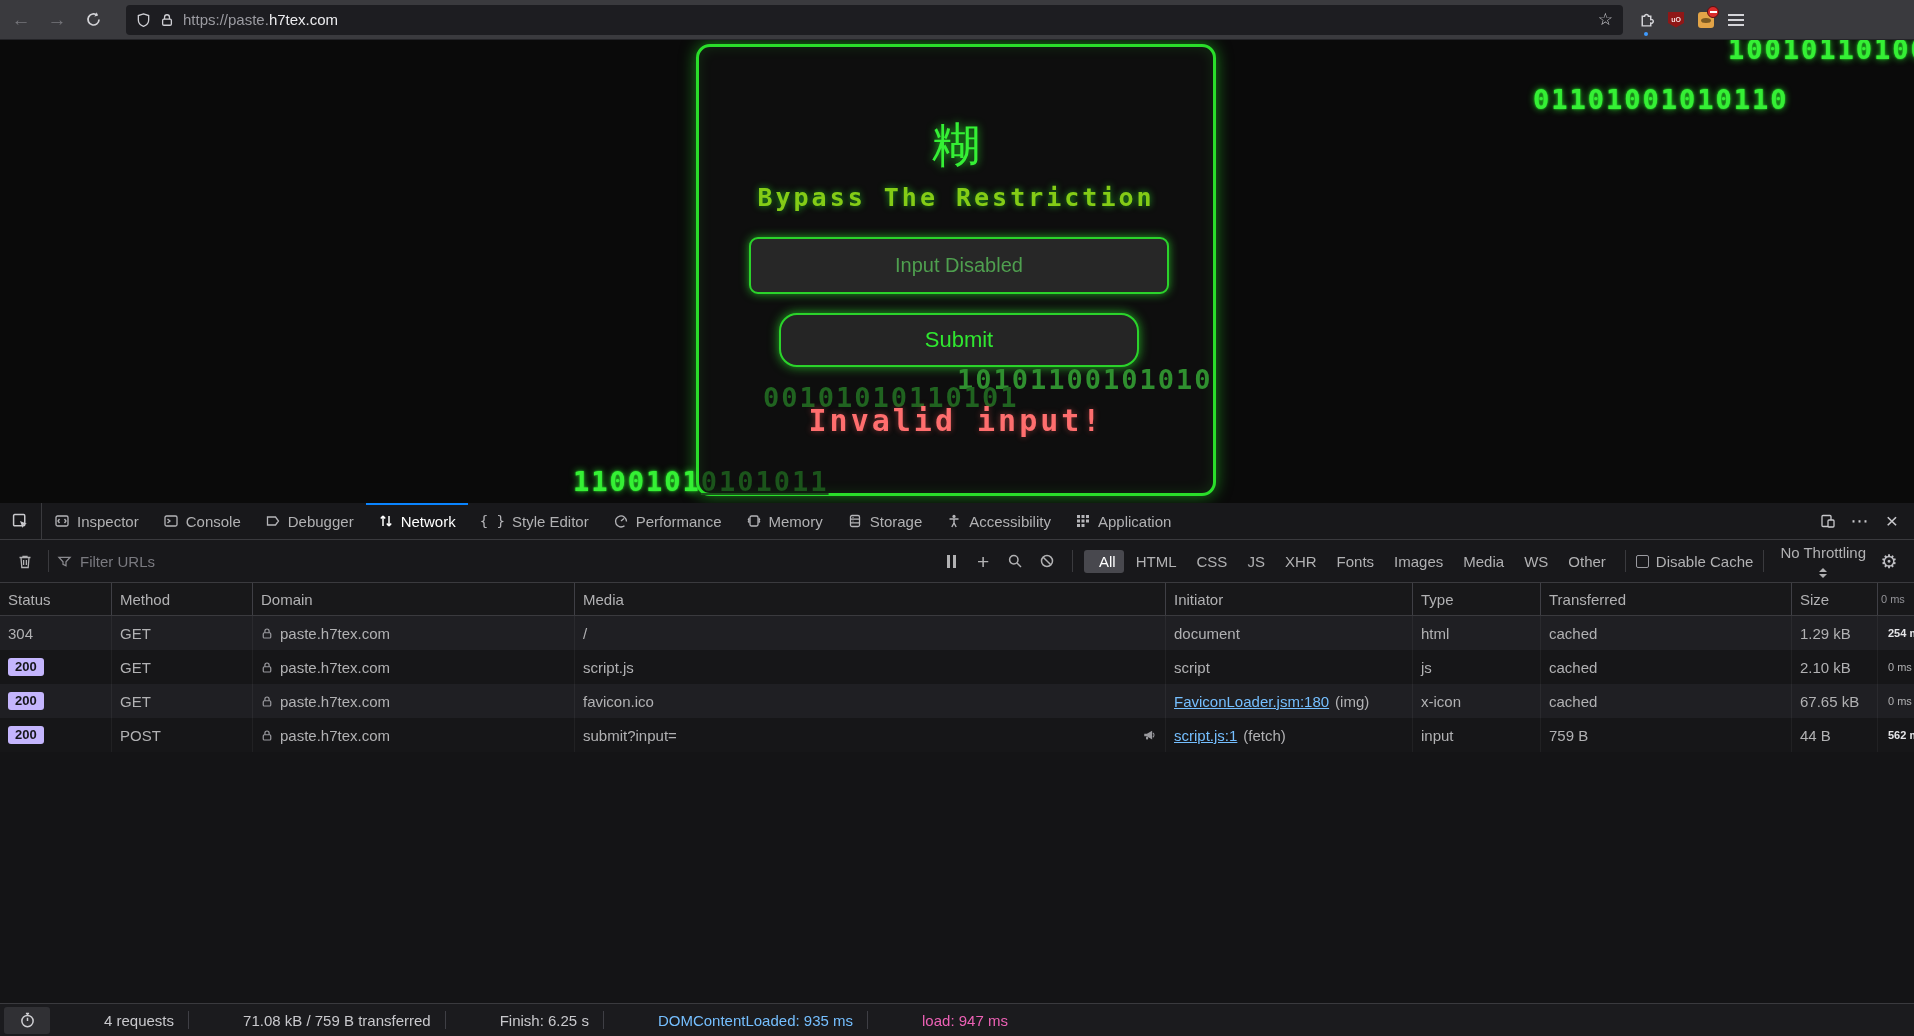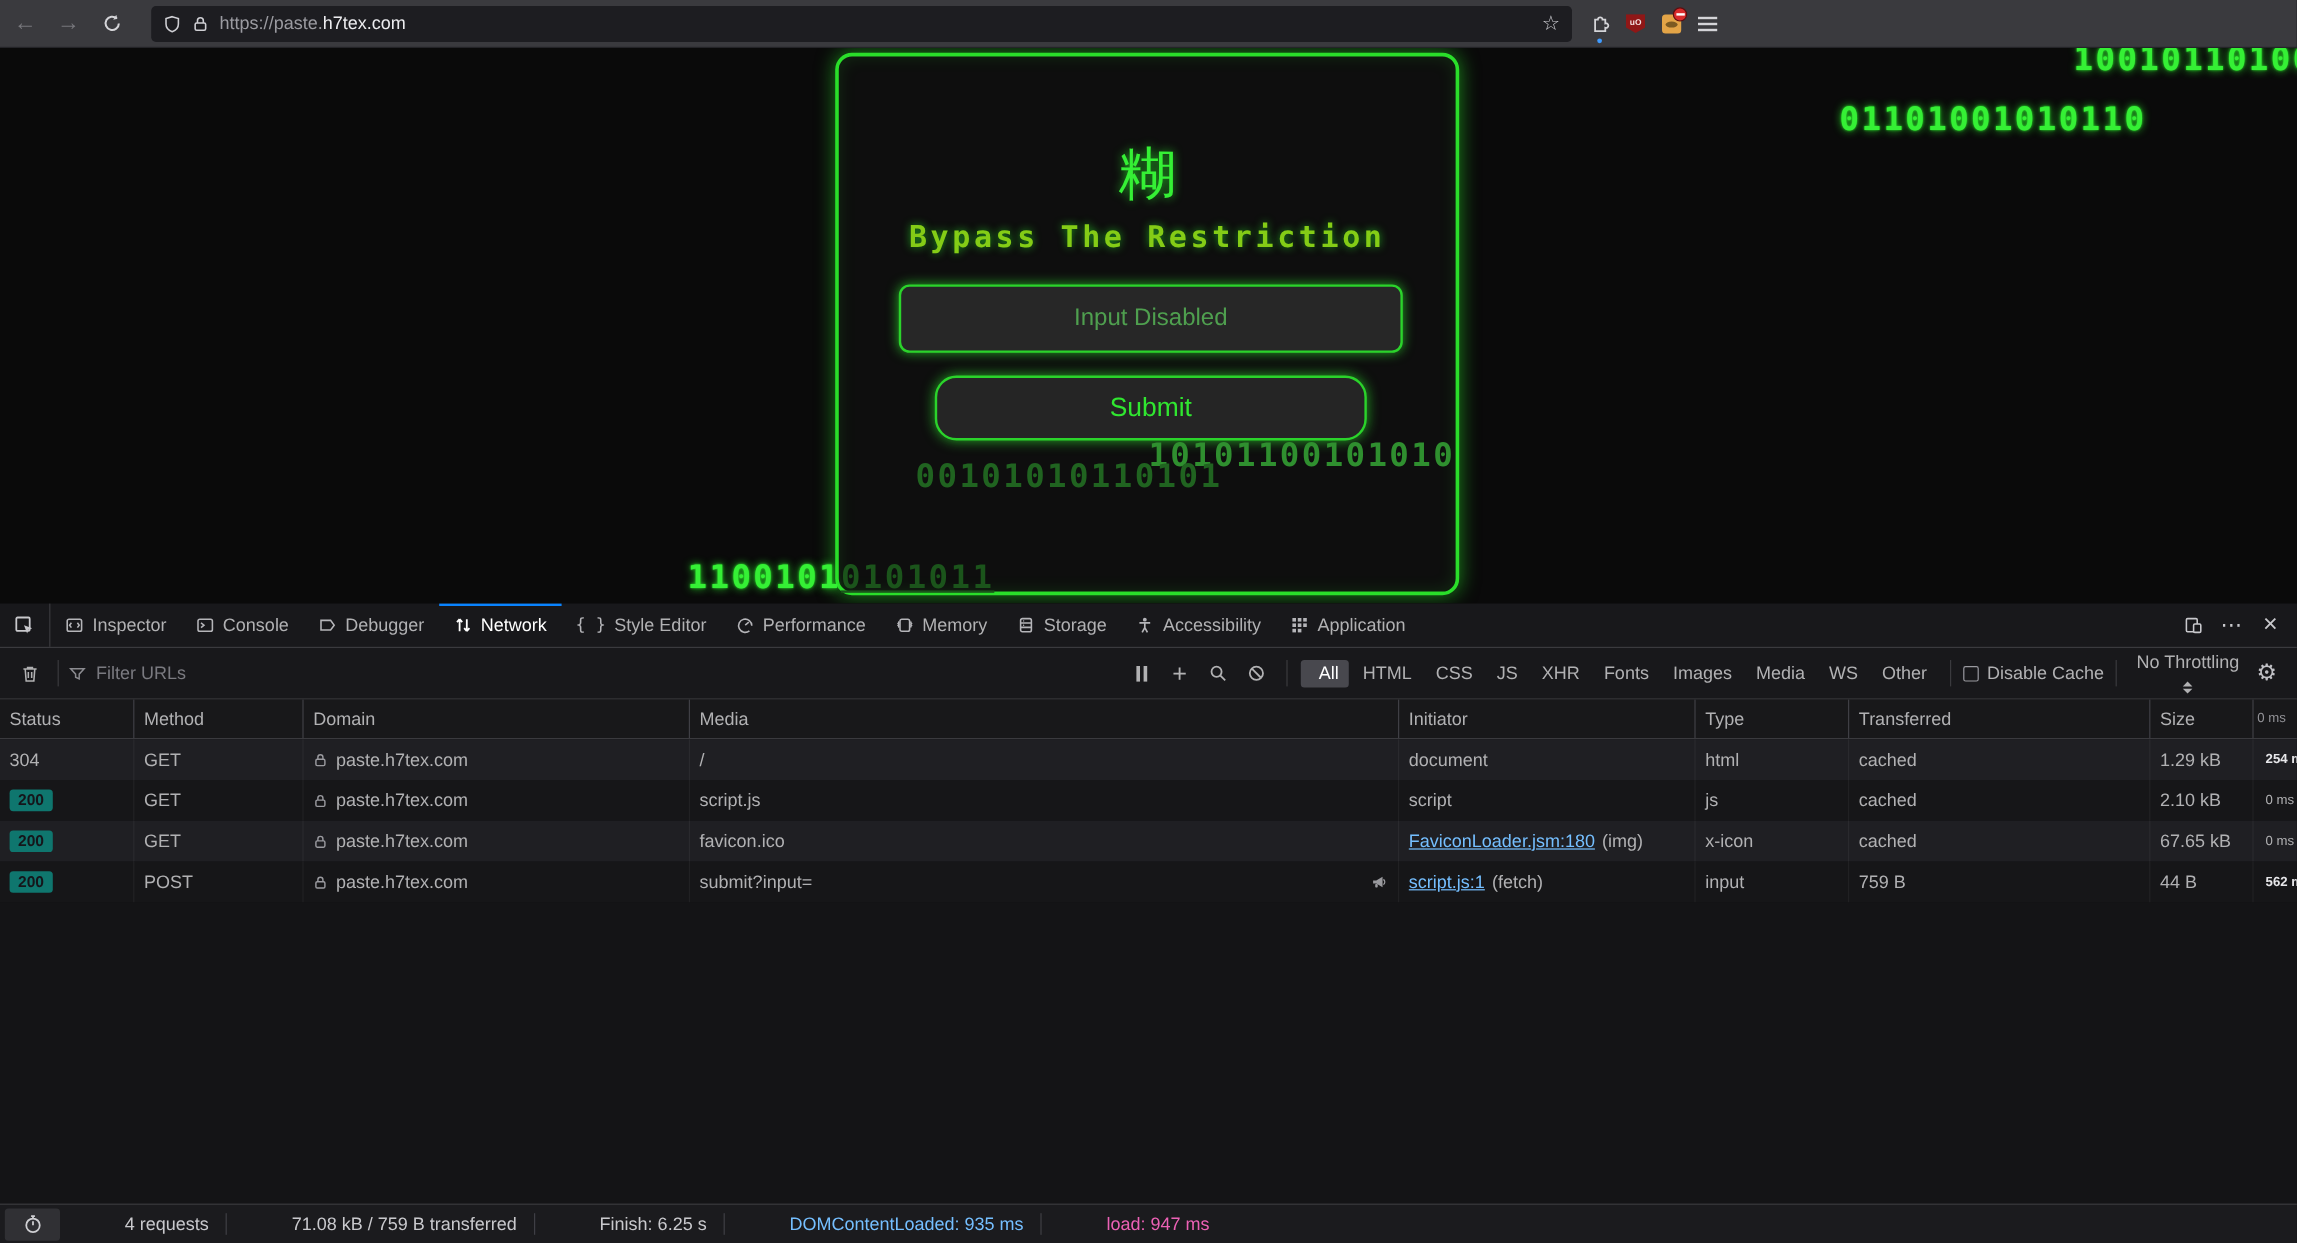--- a/index.html
+++ b/index.html
@@ -6,21 +6,21 @@
   html,body { width:1914px; height:1036px; overflow:hidden; background:#0a0a0c;
     font-family:"Liberation Sans", sans-serif; }
   svg { display:block; }
 
   
   .btoolbar { position:absolute; left:0; top:0; width:1914px; height:40px;
     background:#3a3a3e; border-bottom:1px solid #242428; display:flex; align-items:center; }
   .nav-btn { width:30px; height:30px; display:flex; align-items:center; justify-content:center;
     color:#d4d4d8; font-size:19px; margin-left:6px; border-radius:4px; }
   .nav-btn.disabled { color:#77777c; }
-  .urlbar { height:30px; margin-left:18px; width:1184px; background:#1d1d21; border-radius:4px;
+  .urlbar { height:30px; margin-left:18px; width:1497px; background:#1d1d21; border-radius:4px;
     display:flex; align-items:center; padding:0 10px; }
   .urlbar .ic { margin-right:9px; }
   .url-text { font-size:15px; color:#9b9ba1; flex:1; }
   .url-text b { color:#ececef; font-weight:normal; }
   .star { color:#cfcfd4; font-size:17px; margin-left:8px; }
   .ext-zone { display:flex; align-items:center; gap:12px; margin-left:14px; }
   .ext { position:relative; width:18px; height:18px; display:flex; align-items:center; justify-content:center; }
   .ext .dot { position:absolute; left:50%; transform:translateX(-50%); bottom:-7px; width:4px; height:4px;
     border-radius:50%; background:#3f9bff; }
   .ublock { width:16px; height:16px; background:#8f1717; clip-path:polygon(0 0,100% 0,100% 72%,50% 100%,0 72%);
@@ -100,21 +100,21 @@
   .net-grid { display:grid; grid-template-columns:112px 141px 322px 591px 247px 128px 251px 86px 36px; }
   .net-header { height:33px; background:#18181a; border-bottom:1px solid #3a3a3e; }
   .net-header .hcell { display:flex; align-items:center; padding:0 8px; border-right:1px solid #3f3f45;
     color:#b1b1b3; overflow:hidden; white-space:nowrap; }
   .hcell.tl { font-size:11px; color:#939398; border-right:none; padding:0 3px; }
   .net-row { height:34px; }
   .net-row .cell { display:flex; align-items:center; padding:0 8px; border-right:1px solid rgba(255,255,255,.05);
     overflow:hidden; white-space:nowrap; color:#b1b1b3; }
   .net-row.light { background:#1f1f23; }
   .net-row.dark  { background:#161618; }
-  .badge200 { background:#0f766e; color:#15151a; font-weight:bold; font-size:13px; border-radius:3px;
+  .badge200 { background:#c4b5fd; color:#15151a; font-weight:bold; font-size:13px; border-radius:3px;
     padding:1px 7px; line-height:16px; }
   .domain-cell { gap:7px; }
   .file-cell { justify-content:space-between; }
   .link { color:#75bfff; text-decoration:underline; }
   .suffix { color:#b1b1b3; margin-left:6px; }
   .tlcell { font-size:11px; color:#9a9a9f; padding:0 2px; border-right:none !important; gap:2px; }
   .bar { display:inline-block; width:3px; height:15px; }
   .bar.blue { background:#3c9bd8; }
   .bar.gray { background:#d7d7db; }
   .tick { display:inline-block; width:1px; height:13px; background:#55555a; }
@@ -188,20 +188,21 @@
   <div class="binary b-bright" style="left:1533px; top:44px;">01101001010110</div>
   <div class="binary b-mid" style="left:957px; top:324px; z-index:4;">10101100101010</div>
   <div class="binary b-dim" style="left:763px; top:342px; z-index:4;">00101010110101</div>
   <div class="binary" style="left:573px; top:426px; z-index:6;"><span class="b-bright">1100101</span><span class="b-dim2">0101011</span></div>
 
   <div class="neon-box">
     <div class="logo">糊</div>
     <div class="heading">Bypass The Restriction</div>
     <input class="hack-input" disabled="" placeholder="Input Disabled" style="">
     <button class="hack-btn">Submit</button>
+    <div class="err">Invalid input!</div>
   </div>
 </div>
 
 <div class="devtools">
 
   <div class="dt-tabbar">
     <div class="pick-el">
       <svg width="17" height="17" viewBox="0 0 16 16" fill="none" stroke="#c8c8cc" stroke-width="1.4">
         <rect x="1.5" y="1.5" width="10.5" height="10.5" rx="1"></rect>
         <path d="M7.5 7.5 L14 10 L11 11 L10 14 Z" fill="#c8c8cc" stroke="none"></path>

